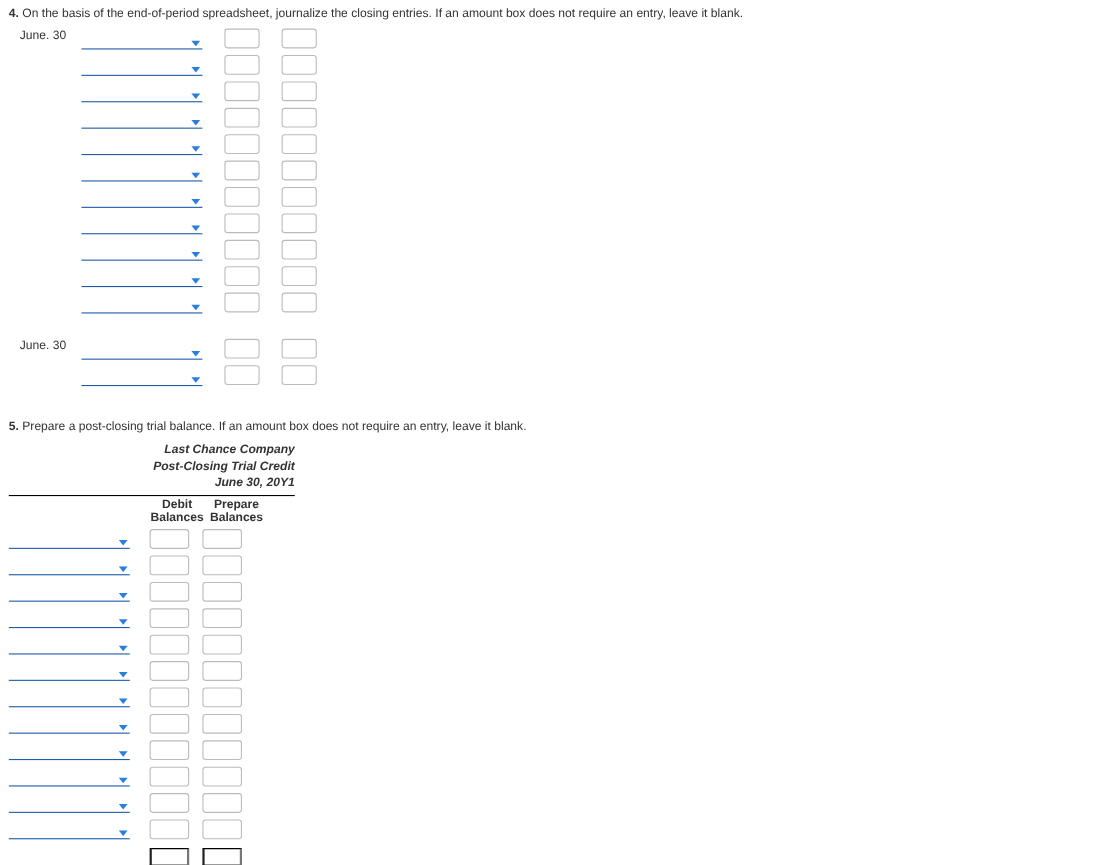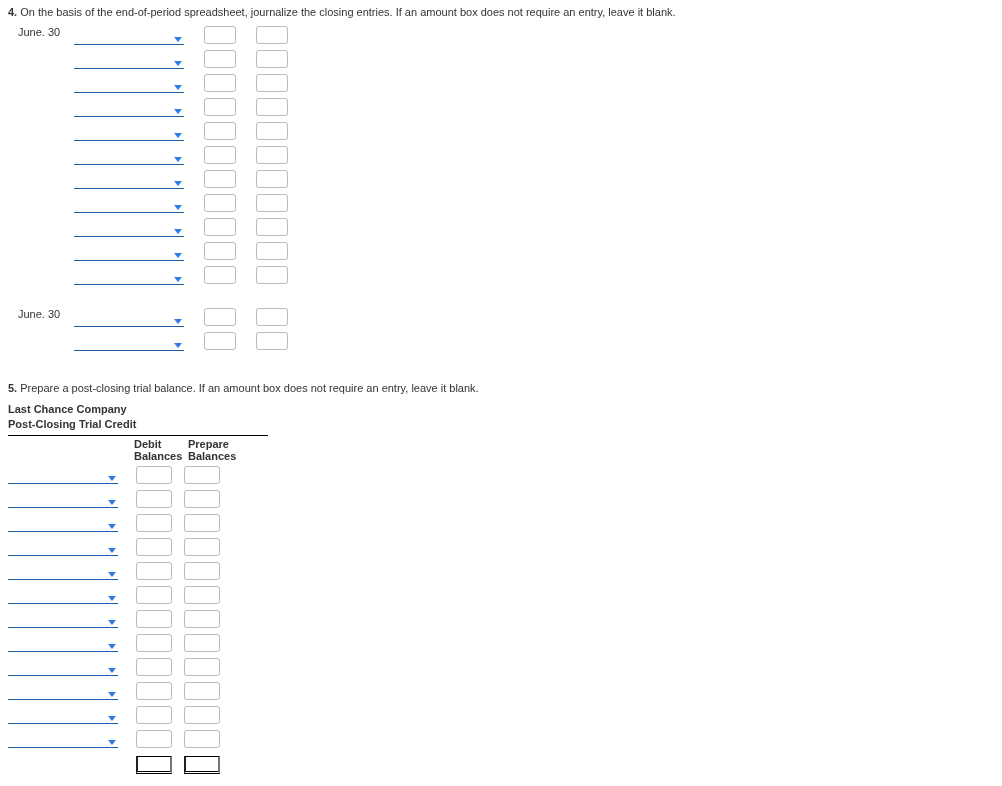--- a/index.html
+++ b/index.html
@@ -57,32 +57,33 @@
     padding: 0 2px;
     font-size: 10px;
   }
   .spacer { height: 18px; }
   
   .tb-wrapper {
     margin-top: 6px;
     width: 260px;
   }
   .tb-header {
-    text-align: left;
+    text-align: right;
     font-weight: bold;
     line-height: 1.35;
+    font-style: italic;
   }
   .tb-header-rule {
     border-top: 1px solid #000;
     margin: 3px 0 2px 0;
   }
   .tb-colhead {
     display: flex;
     font-weight: bold;
-    text-align: left;
+    text-align: center;
   }
   .tb-colhead .acct-space { width: 126px; flex:0 0 126px; }
   .tb-colhead .col { width: 54px; flex:0 0 54px; }
   .tb-row {
     display: flex;
     align-items: flex-end;
     height: 22px;
     margin-bottom: 2px;
   }
   .tb-account-line {
@@ -245,20 +246,21 @@
 
 <div class="question-text">
   <span class="q-num">5.</span>
   <span>Prepare a post-closing trial balance. If an amount box does not require an entry, leave it blank.</span>
 </div>
 
 <div class="tb-wrapper">
   <div class="tb-header">
     <div>Last Chance Company</div>
     <div>Post-Closing Trial Credit</div>
+    <div>June 30, 20Y1</div>
   </div>
   <div class="tb-header-rule"></div>
   <div class="tb-colhead">
     <div class="acct-space"></div>
     <div class="col">
       <div>Debit</div>
       <div>Balances</div>
     </div>
     <div class="col">
       <div>Prepare</div>

